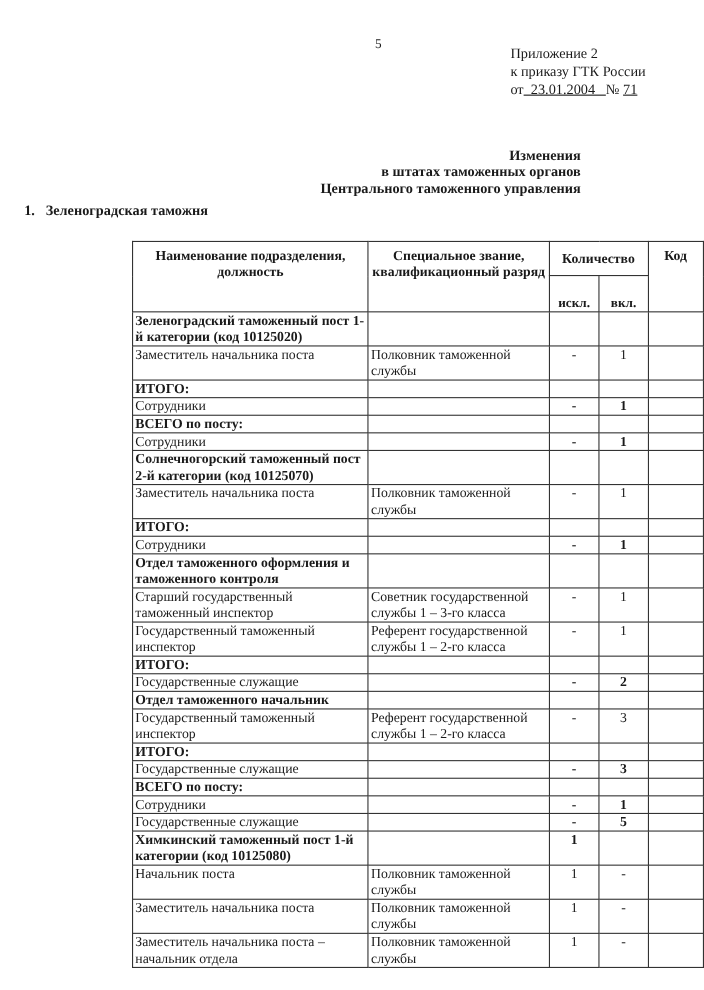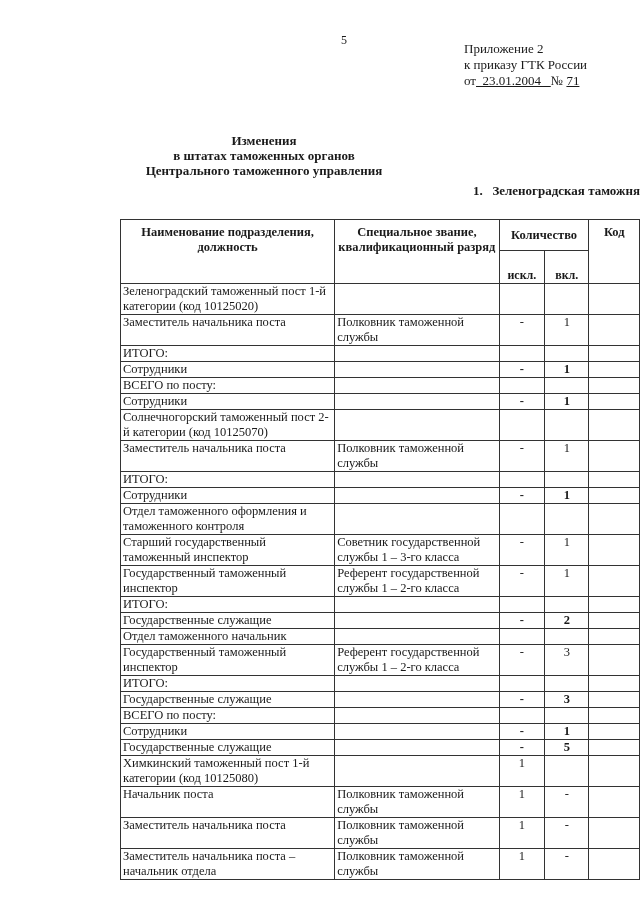--- a/index.html
+++ b/index.html
@@ -4,36 +4,36 @@
   <style>
     html, body { margin: 0; padding: 0; background: #ffffff; }
     body {
       width: 640px; height: 900px; position: relative; overflow: hidden;
       font-family: "Liberation Serif", "DejaVu Serif", serif;
       color: #1a1a1a;
     }
     .page-number { position: absolute; left: 341px; top: 33px; font-size: 12px; }
     .appendix { position: absolute; left: 464px; top: 41px; font-size: 13px; line-height: 16px; }
     .appendix .u { text-decoration: underline; }
-    .title-block { position: absolute; left: 0; width: 528px; top: 133px; text-align: center; font-weight: bold; font-size: 13px; line-height: 15px; }
-    .subtitle-block { position: absolute; left: 0; width: 640px; top: 183px; text-align: right; font-weight: bold; font-size: 13px; line-height: 15px; }
+    .title-block { position: absolute; left: 0; width: 528px; top: 133px; text-align: right; font-weight: bold; font-size: 13px; line-height: 15px; }
+    .subtitle-block { position: absolute; left: 0; width: 640px; top: 183px; text-align: left; font-weight: bold; font-size: 13px; line-height: 15px; }
     .subtitle-block .l1 { padding-left: 22px; }
     table.staff {
       position: absolute; left: 72px; top: 219px;
       border-collapse: collapse; table-layout: fixed;
       font-size: 12.5px; line-height: 15px; margin-left: 48px;
     }
     table.staff td, table.staff th {
       border: 1px solid #333; padding: 0 2px; vertical-align: top;
     }
     table.staff th { font-weight: bold; text-align: center; vertical-align: top; padding-top: 5px; }
     table.staff th.sub { padding-top: 17px; height: 14px; font-size: 12px; }
     col.c1 { width: 221px; } col.c2 { width: 167px; } col.c3 { width: 46px; } col.c4 { width: 45px; } col.c5 { width: 52px; }
     td.num { text-align: center; }
-    tr.bold td { font-weight: normal; }
+    tr.bold td { font-weight: bold; }
     td.b { font-weight: bold; }
     tr.h2 td { height: 30px; }
     tr.h1 td { height: 14px; }
   </style>
 </head>
 <body>
 
 <div class="page-number">5</div>
 
 <div class="appendix">

